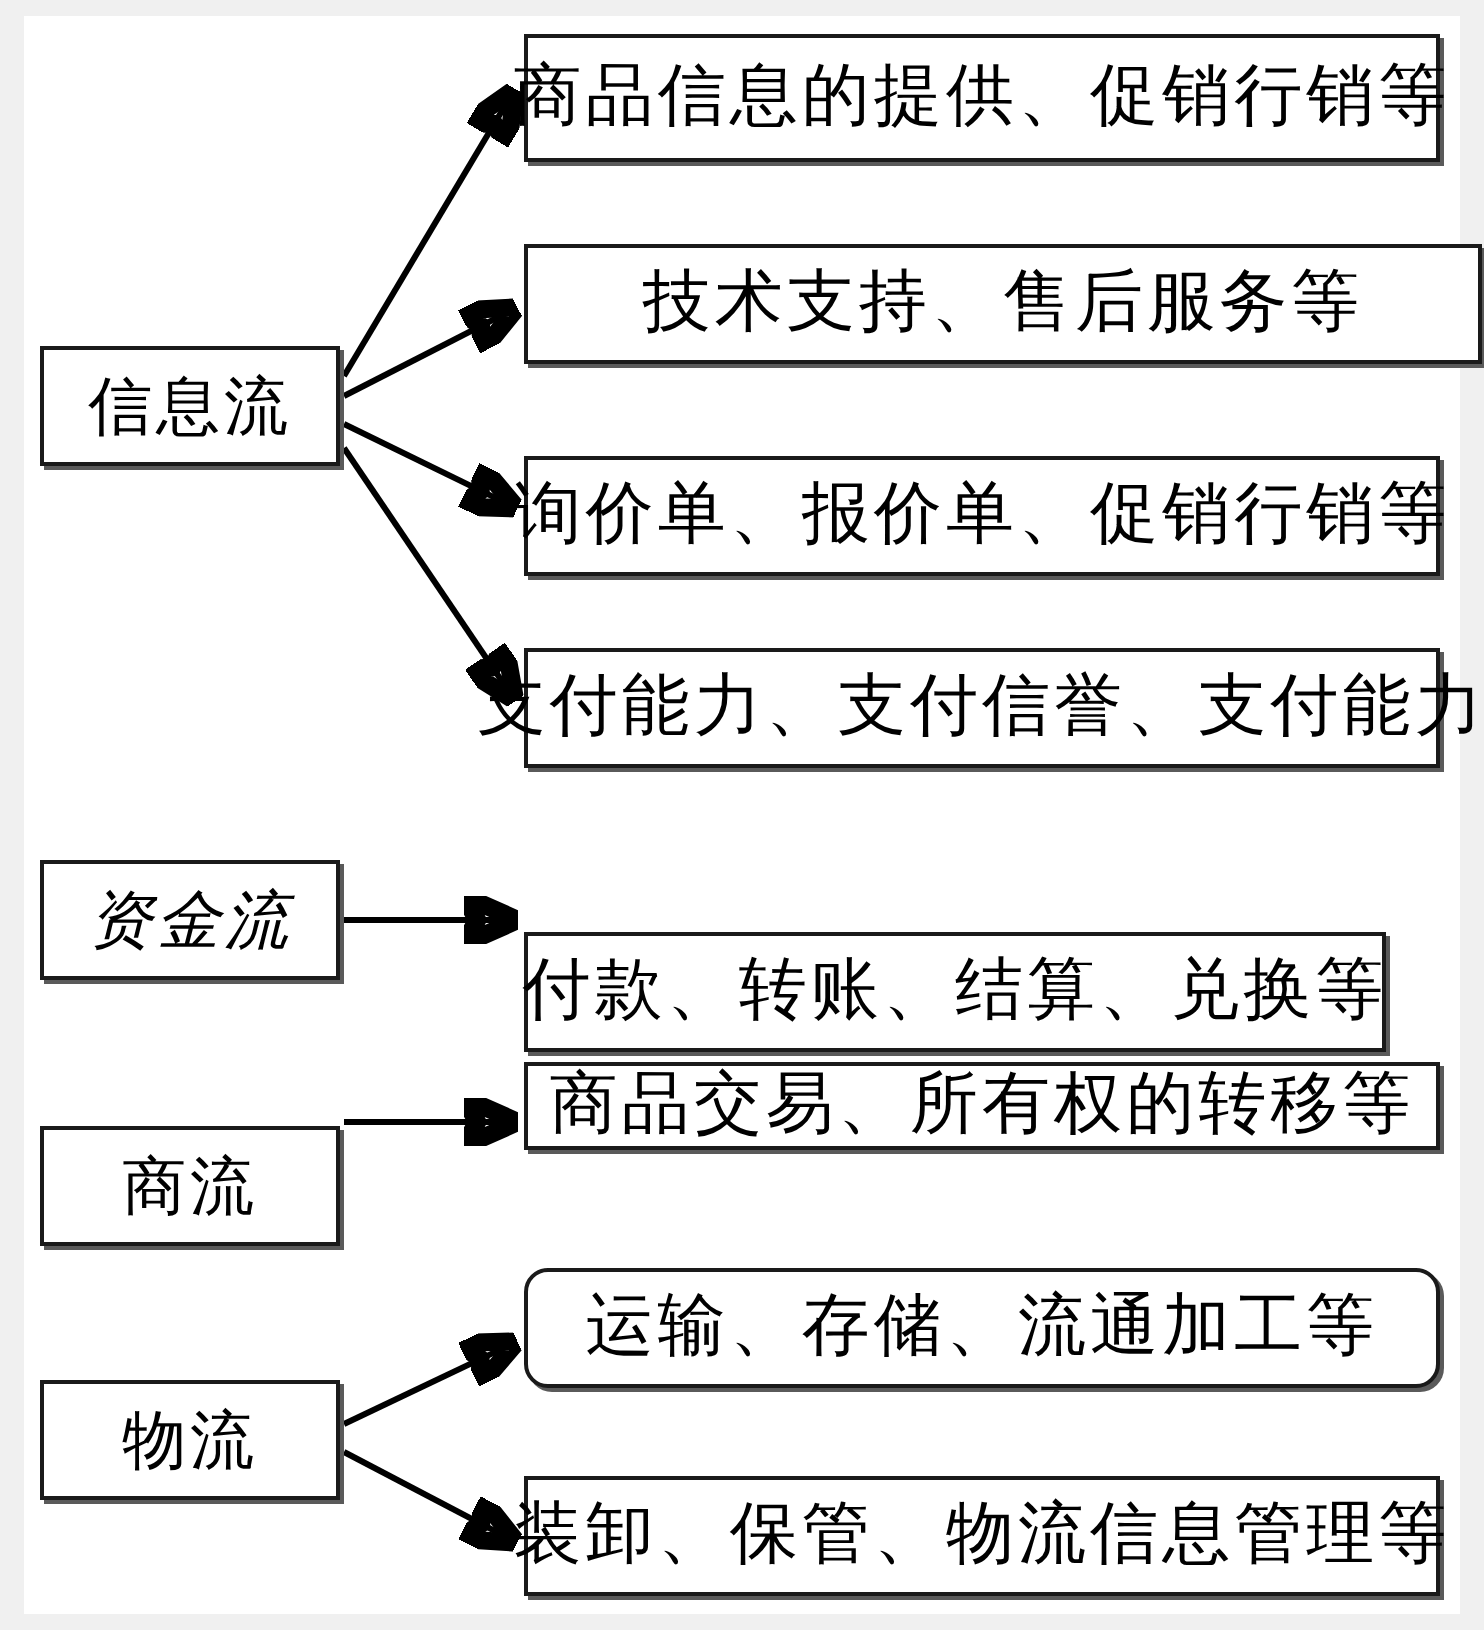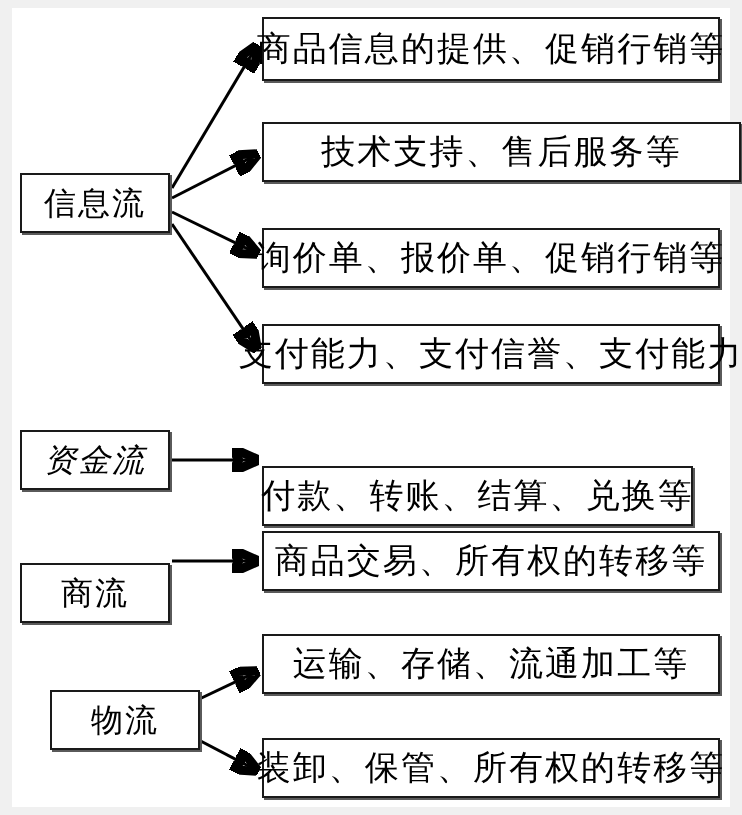--- a/index.html
+++ b/index.html
@@ -95,42 +95,42 @@
     <div id="node-group">
         <div class="node src-node" style="left: 20px; top: 173px; width: 150px; height: 60px;">
           <span class="node-label">信息流</span>
         </div>
         <div class="node src-node" style="left: 20px; top: 430px; width: 150px; height: 60px; font-style: italic;">
           <span class="node-label">资金流</span>
         </div>
         <div class="node src-node" style="left: 20px; top: 531px; width: 150px; height: 60px; margin-top: 32px;">
           <span class="node-label">商流</span>
         </div>
-        <div class="node src-node" style="left: 20px; top: 690px; width: 150px; height: 60px; margin-left: 30px;">
+        <div class="node src-node" style="left: 20px; top: 690px; width: 150px; height: 60px;">
           <span class="node-label">物流</span>
         </div>
         <div class="node dst-node" style="left: 262px; top: 17px; width: 458px; height: 64px;">
           <span class="node-label">商品信息的提供、促销行销等</span>
         </div>
         <div class="node dst-node" style="left: 262px; top: 122px; width: 479px; height: 60px;">
           <span class="node-label">技术支持、售后服务等</span>
         </div>
         <div class="node dst-node" style="left: 262px; top: 228px; width: 458px; height: 60px;">
           <span class="node-label">询价单、报价单、促销行销等</span>
         </div>
         <div class="node dst-node" style="left: 262px; top: 324px; width: 458px; height: 60px;">
           <span class="node-label">支付能力、支付信誉、支付能力</span>
         </div>
         <div class="node dst-node" style="left: 262px; top: 430px; width: 431px; height: 60px; margin-top: 36px;">
           <span class="node-label">付款、转账、结算、兑换等</span>
         </div>
-        <div class="node dst-node" style="left: 262px; top: 531px; width: 458px; height: 60px;">
+        <div class="node dst-node" style="left: 262px; top: 531px; width: 458px; height: 44px;">
           <span class="node-label">商品交易、所有权的转移等</span>
         </div>
-        <div class="node dst-node" style="left: 262px; top: 634px; width: 458px; height: 60px;">
+        <div class="node dst-node" style="left: 262px; top: 634px; width: 458px; height: 60px; border-radius: 12px;">
           <span class="node-label">运输、存储、流通加工等</span>
         </div>
         <div class="node dst-node" style="left: 262px; top: 738px; width: 458px; height: 60px;">
-          <span class="node-label">装卸、保管、所有权的转移等</span>
+          <span class="node-label">装卸、保管、物流信息管理等</span>
         </div>
       </div>
   </div>
 </div>
 
 </body></html>

